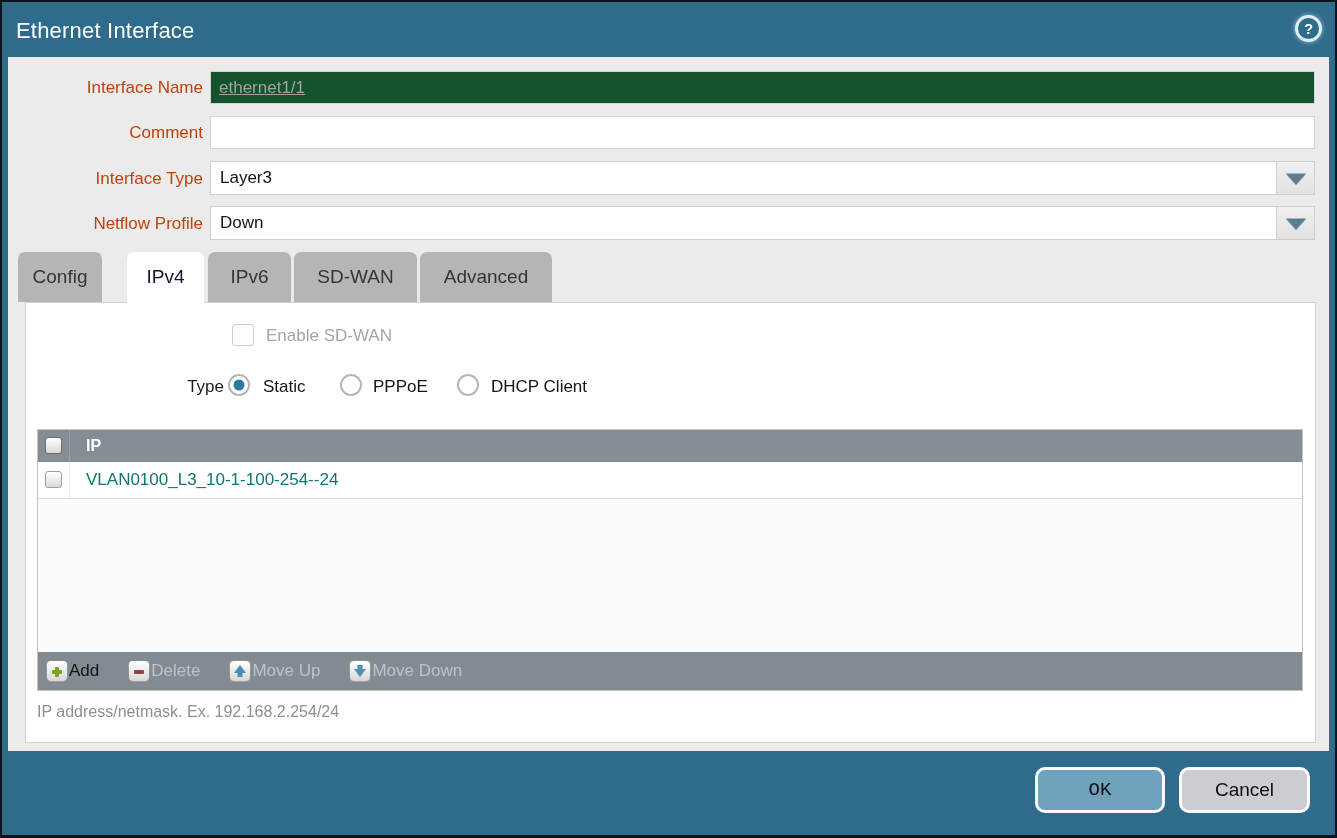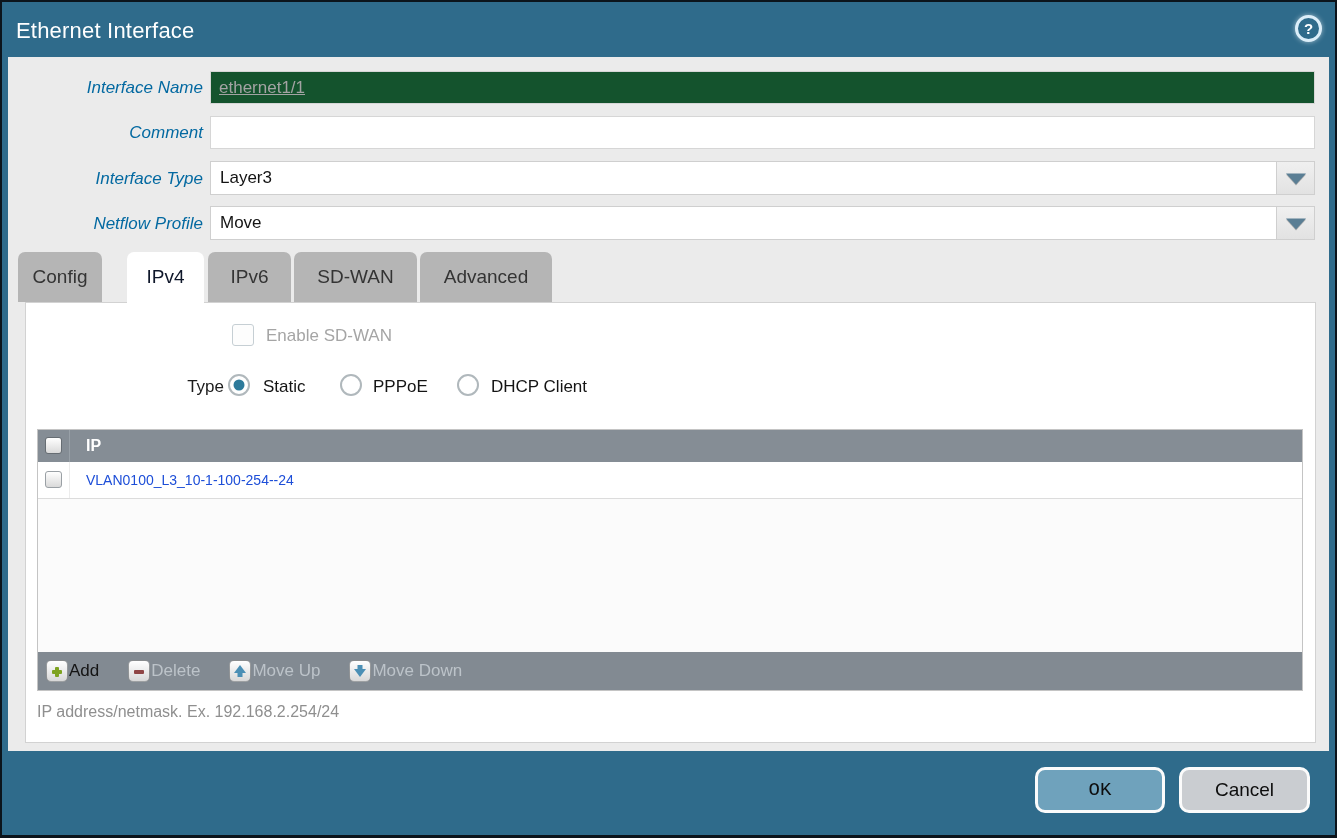--- a/index.html
+++ b/index.html
@@ -12,21 +12,21 @@
   .titlebar { position:absolute; left:0; top:0; width:100%; height:55px; }
   .title { position:absolute; left:14px; top:16px; color:#ffffff; font-size:22px; letter-spacing:.2px; }
   .help-icon { position:absolute; right:13px; top:13px; width:27px; height:27px; border-radius:50%;
     border:3px solid #dbeef9; background:#2f6b8b; color:#ffffff; font-weight:bold; font-size:15px;
     text-align:center; line-height:21px; box-shadow:0 0 5px rgba(255,255,255,.55); cursor:pointer; }
 
   
   .content { position:absolute; left:6px; top:55px; width:1321px; height:694px; background:#ebebeb; }
 
   .form-label { position:absolute; left:0; width:195px; height:33px; line-height:33px;
-    text-align:right; font-size:17px; color:#0369a1;font-style:italic; }
+    text-align:right; font-size:17px; color:#c2410c; }
   .field { position:absolute; left:202px; width:1105px; height:33px; background:#ffffff;
     border:1px solid #d6d6d6; font-size:17px; color:#1a1a1a; padding:0 8px;
     font-family:"Liberation Sans", sans-serif; }
   .field:disabled, .field.disabled { background:#14532d; color:#a3a3a3;text-decoration:underline; }
 
   .combo { position:absolute; left:202px; width:1105px; height:34px; background:#ffffff;
     border:1px solid #cfcfcf; }
   .combo .value { position:absolute; left:9px; top:0; line-height:32px; font-size:17px; color:#141414; }
   .combo .dd-btn { position:absolute; right:0; top:0; width:38px; height:100%;
     background:linear-gradient(#f0f0f0,#e2e2e2); border-left:1px solid #cfcfcf; cursor:pointer; }
@@ -73,21 +73,21 @@
   .tbl-header .checkbox { position:absolute; left:7px; top:7px; width:17px; height:17px;
     border-color:#666d73; }
   .tbl-header .col-title { position:absolute; left:48px; top:0; line-height:32px;
     color:#ffffff; font-size:16px; font-weight:600; }
   .tbl-row { position:absolute; left:0; top:32px; width:100%; height:37px; background:#ffffff;
     border-bottom:1px solid #dcdcdc; cursor:pointer; }
   .tbl-row .cbcell { position:absolute; left:0; top:0; width:32px; height:100%;
     border-right:1px solid #ececec; }
   .tbl-row .checkbox { position:absolute; left:7px; top:9px; width:17px; height:17px; }
   .tbl-row .cell-text { position:absolute; left:48px; top:0; line-height:36px;
-    font-size:14px; color:#1d4ed8; }
+    font-size:17px; color:#0f766e; }
 
   .tbl-toolbar { position:absolute; left:0; bottom:0; width:100%; height:38px; background:#828a92;
     display:flex; align-items:center; gap:29px; padding-left:8px; }
   .tb-item { display:flex; align-items:center; gap:1px; cursor:pointer; }
   .tb-label { font-size:17px; color:#141414; }
   .tb-item.disabled .tb-label { color:#bcc3c9; }
   .tb-icon { position:relative; width:22px; height:22px; border-radius:5px;
     background:linear-gradient(#ffffff,#d8d8d8); border:1px solid rgba(40,46,52,.45); }
   .g-h { position:absolute; left:5px; top:9px; width:10px; height:4px; border-radius:1px; }
   .g-v { position:absolute; left:8px; top:6px; width:4px; height:10px; border-radius:1px; }
@@ -130,21 +130,21 @@
     <div class="form-label" style="top:105px;">Interface Type</div>
     <div class="combo" style="top:104px;">
       <span class="value">Layer3</span>
       <div class="dd-btn">
         <div class="tri"></div>
       </div>
     </div>
 
     <div class="form-label" style="top:150px;">Netflow Profile</div>
     <div class="combo" style="top:149px;">
-      <span class="value">Move</span>
+      <span class="value">Down</span>
       <div class="dd-btn">
         <div class="tri"></div>
       </div>
     </div>
 
     <div class="tab tab-config">Config</div>
     <div class="tab tab-ipv4 active">IPv4</div>
     <div class="tab tab-ipv6">IPv6</div>
     <div class="tab tab-sdwan">SD-WAN</div>
     <div class="tab tab-advanced">Advanced</div>

